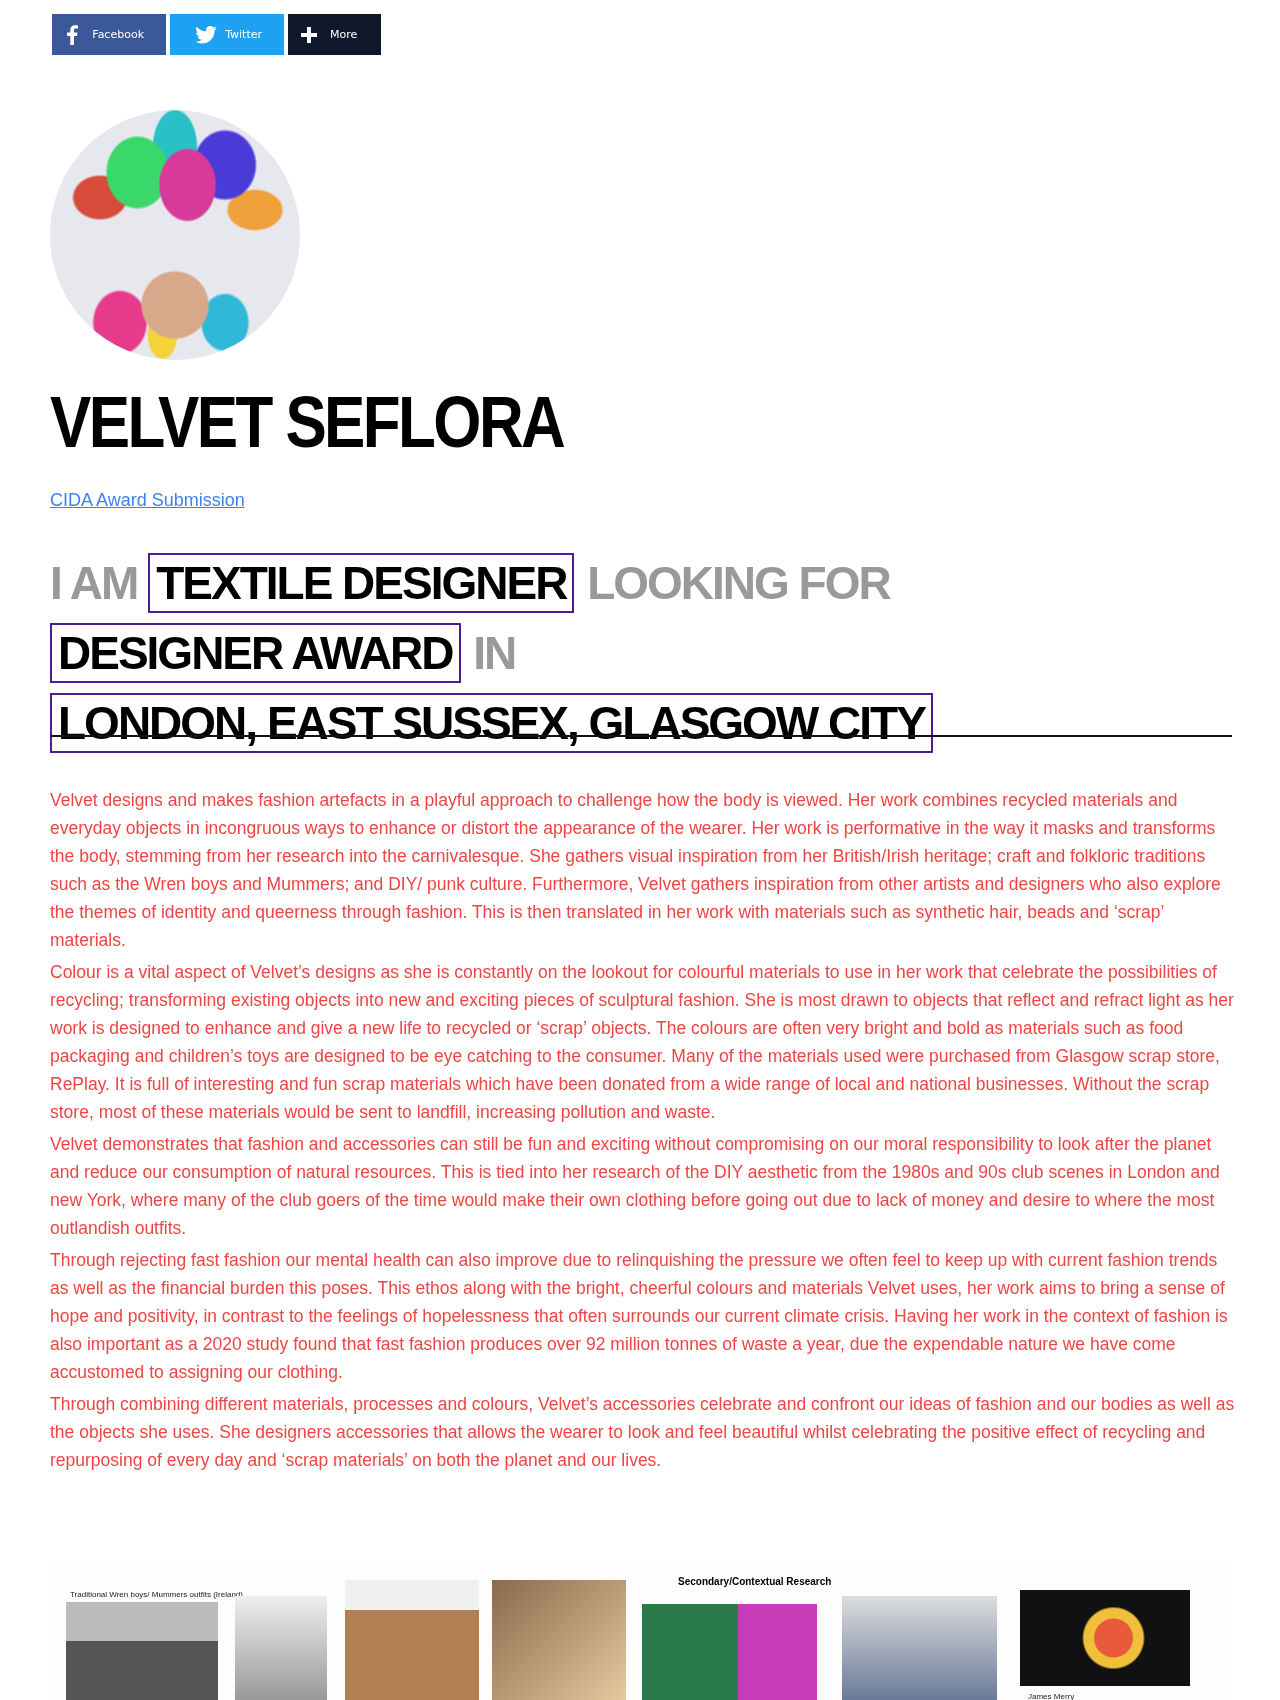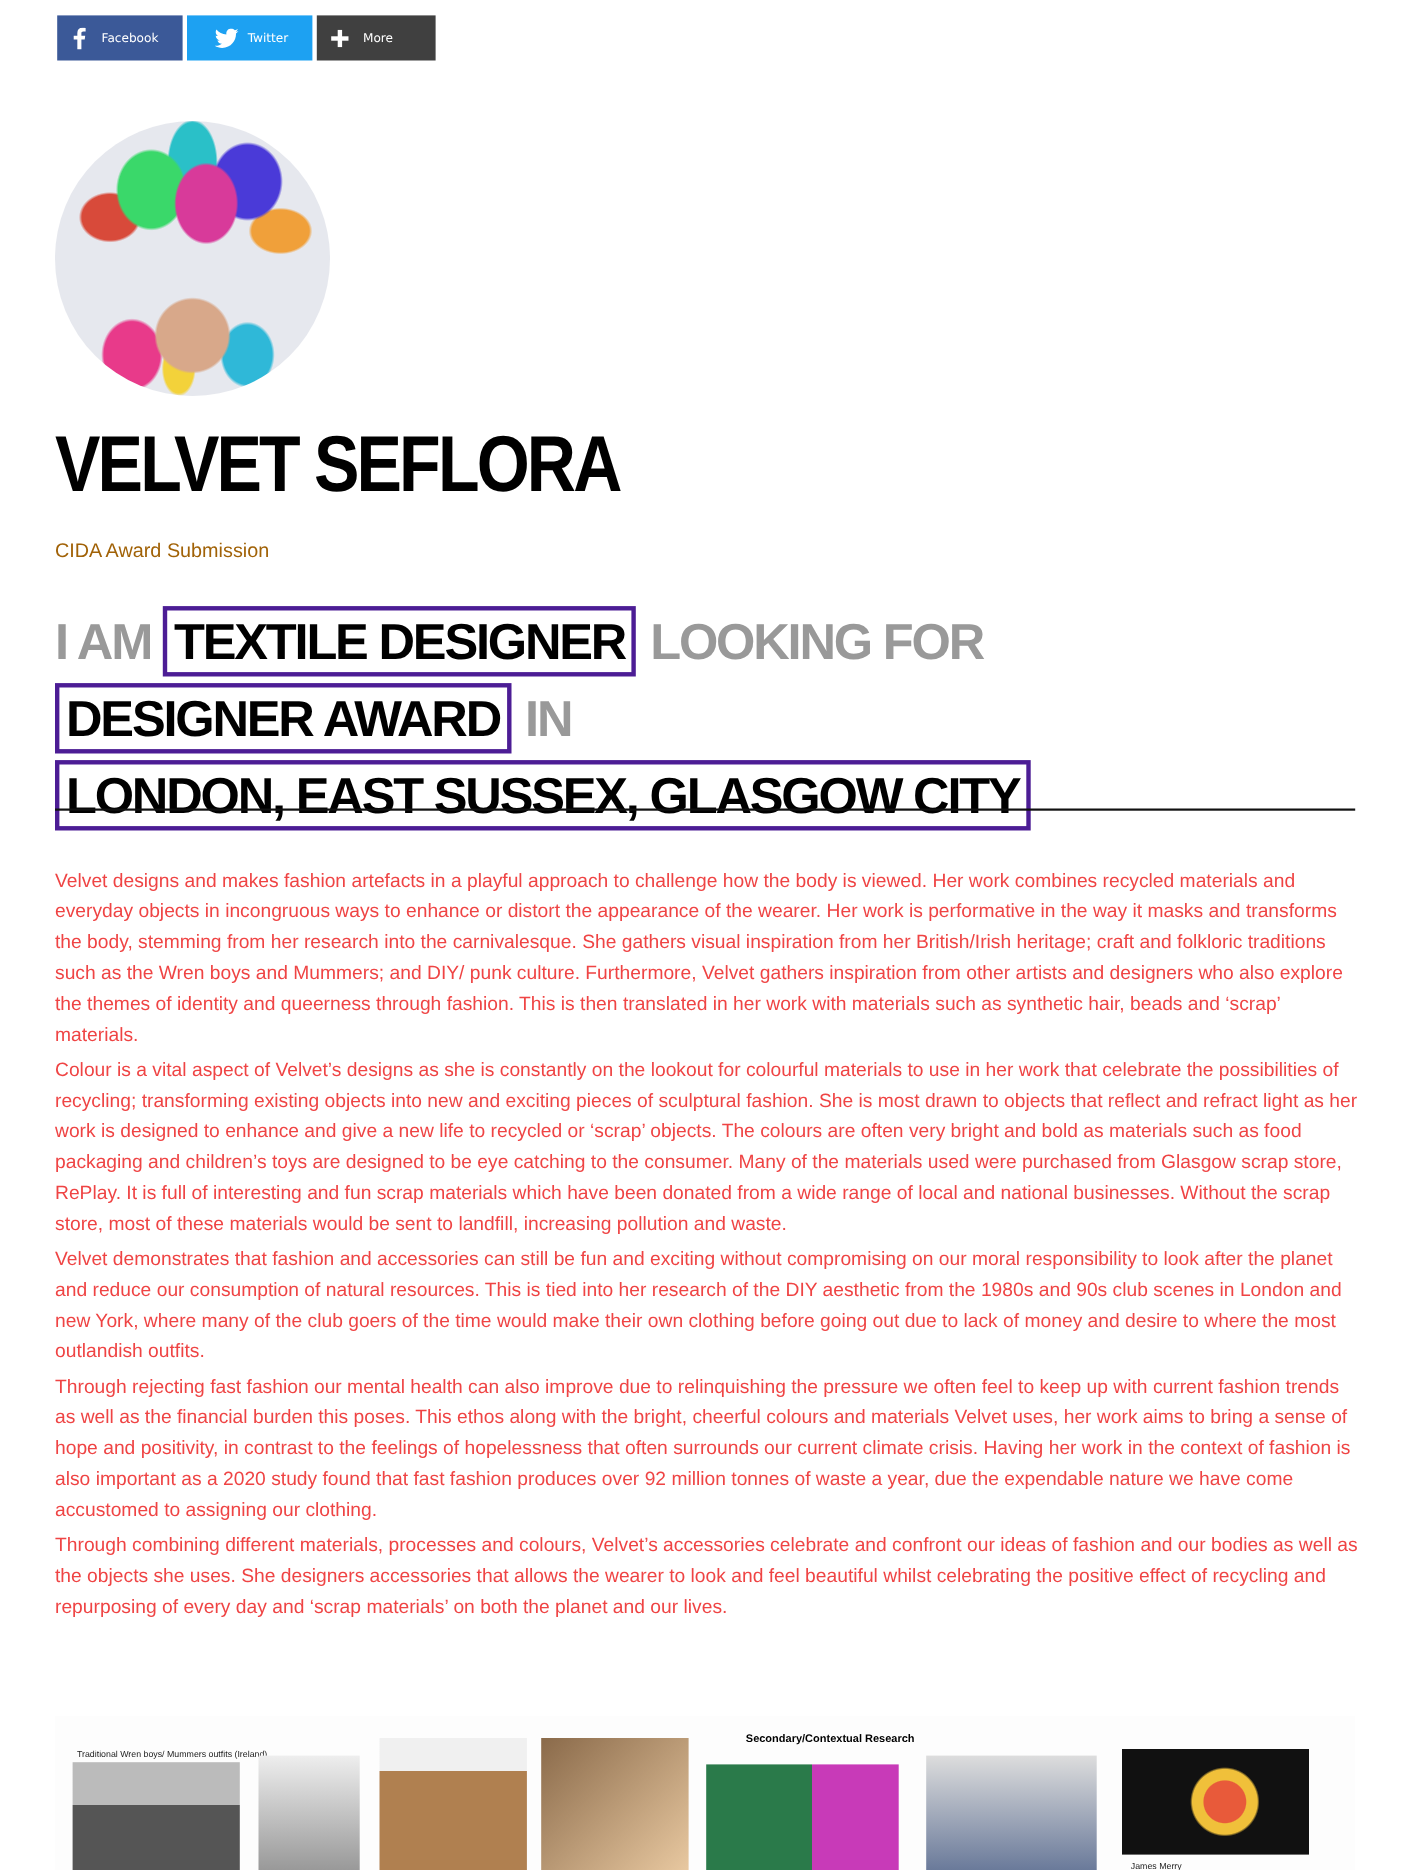--- a/index.html
+++ b/index.html
@@ -4,42 +4,42 @@
 <style>
   html, body { margin: 0; padding: 0; background: #ffffff; }
   body { width: 1280px; height: 1700px; overflow: hidden; position: relative; font-family: "Liberation Sans", sans-serif; }
 
   .share-bar { position: absolute; left: 52px; top: 14px; display: flex; gap: 4px; border-radius: 19px; }
   .share-btn { display: flex; align-items: center; height: 41px; color: #fff; font-family: "DejaVu Sans", sans-serif; font-size: 11px; text-decoration: none; cursor: pointer; }
   .share-btn .ic { width: 42px; display: flex; justify-content: center; align-items: center; }
   .share-btn .lbl { padding-right: 22px; }
   .fb { background: #3b5998; width: 114px; }
   .tw { background: #1da1f2; width: 98px; padding-left: 16px; }
-  .more { background: #404040; width: 108px; }
+  .more { background: #0f172a; width: 93px; }
 
   .avatar { position: absolute; left: 50px; top: 110px; width: 250px; height: 250px; border-radius: 50%; overflow: hidden;
     background:
       radial-gradient(circle at 50% 78%, #d8a88a 0 14%, transparent 15%),
       radial-gradient(ellipse at 28% 85%, #e83a8a 0 10%, transparent 11%),
       radial-gradient(ellipse at 70% 85%, #2fb8d8 0 9%, transparent 10%),
       radial-gradient(ellipse at 45% 90%, #f3d23a 0 7%, transparent 8%),
       radial-gradient(ellipse at 55% 30%, #d83a9a 0 14%, transparent 15%),
       radial-gradient(ellipse at 35% 25%, #3ad86a 0 13%, transparent 14%),
       radial-gradient(ellipse at 70% 22%, #4a3ad8 0 12%, transparent 13%),
       radial-gradient(ellipse at 20% 35%, #d84a3a 0 9%, transparent 10%),
       radial-gradient(ellipse at 82% 40%, #f0a03a 0 9%, transparent 10%),
       radial-gradient(ellipse at 50% 15%, #2ac0c8 0 12%, transparent 13%),
       #e6e8ee;
   }
 
   .name { position: absolute; left: 50px; top: 384px; margin: 0; font-family: "Liberation Sans", sans-serif; font-weight: 900; font-size: 72px; letter-spacing: -3px; color: #000; transform: scaleX(0.86); transform-origin: left top; line-height: 76px; }
-  .subtitle { position: absolute; left: 50px; top: 490px; font-size: 18px; color: #a16207; }
+  .subtitle { position: absolute; left: 50px; top: 490px; font-size: 18px; color: #3b82f6; text-decoration: underline; }
 
   .intro { position: absolute; left: 50px; top: 548px; width: 1180px; font-weight: 700; font-size: 46px; line-height: 70px; color: #999; letter-spacing: -2px; }
-  .intro .box { display: inline-block; border: 4px solid #4c1d95; color: #000; padding: 0 6px; line-height: 56px; margin-right: 2px; }
+  .intro .box { display: inline-block; border: 2px solid #4c1d95; color: #000; padding: 0 6px; line-height: 56px; margin-right: 2px; }
 
   .divider { position: absolute; left: 50px; top: 735px; width: 1182px; height: 0; border-top: 2px solid #111; }
 
   .body-text { position: absolute; left: 50px; top: 786px; width: 1185px; font-size: 17.5px; line-height: 28px; color: #ef4444; }
   .body-text p { margin: 0 0 4px 0; }
 
   .gallery { position: absolute; left: 50px; top: 1560px; width: 1182px; height: 140px; background: #fdfdfd; }
   .gallery .cap { position: absolute; font-size: 8px; color: #222; }
   .gallery .cap.bold { font-weight: 700; font-size: 10px; color: #000; margin-left: 36px; }
   .img { position: absolute; }

